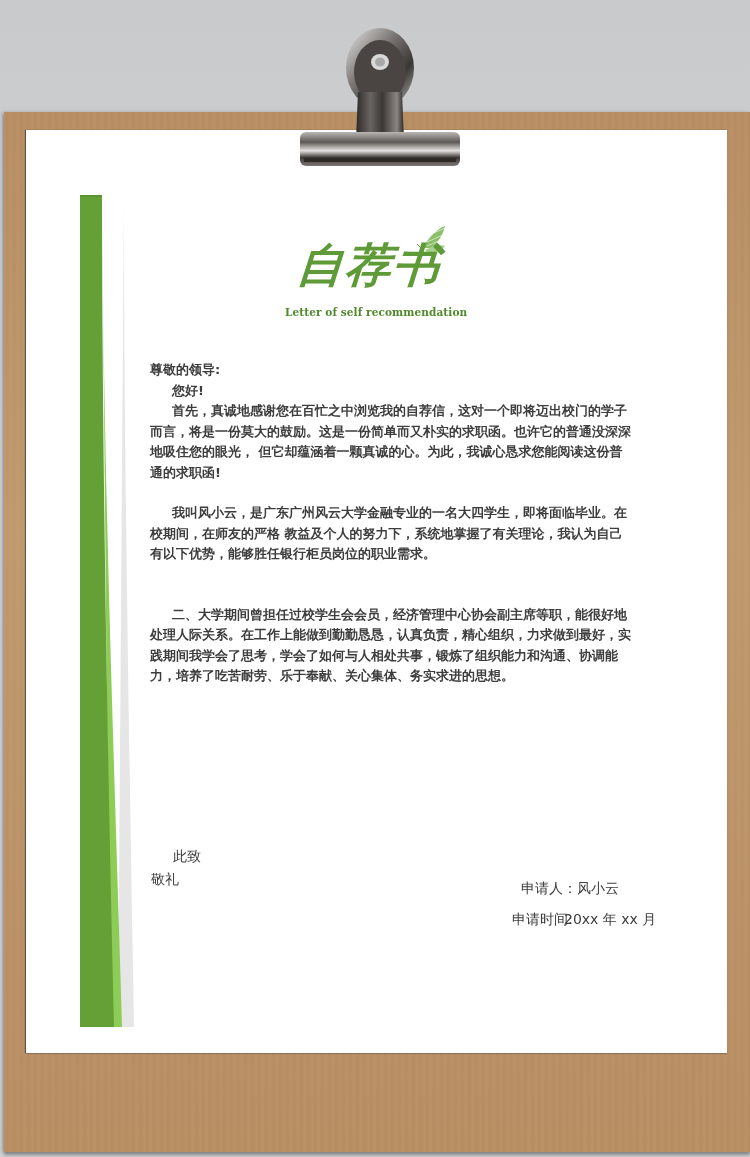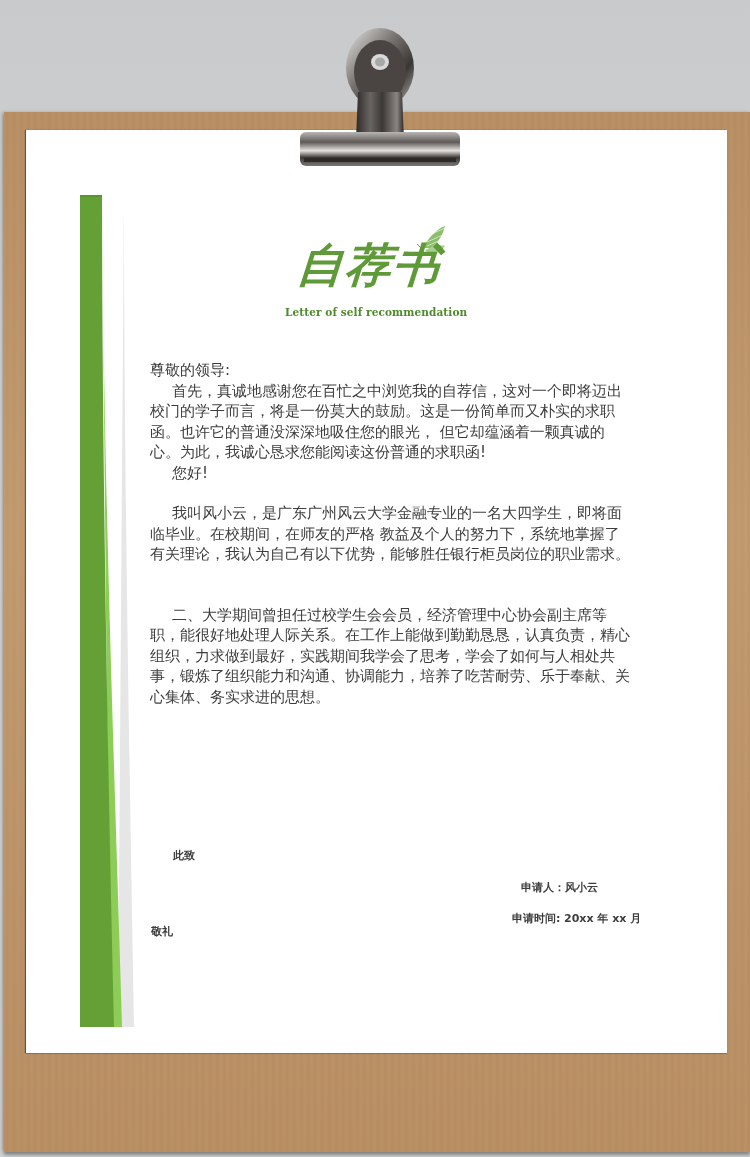--- a/index.html
+++ b/index.html
@@ -90,38 +90,38 @@
       color: #4f8a2c;
       letter-spacing: 0.1px;
       white-space: nowrap;
     }
     .letter {
       position: absolute;
       left: 150px;
       top: 360px;
       width: 484px;
       color: #3d3d3d;
-      font-size: 15px;
+      font-size: 13px;
       line-height: 20.5px;
+      font-weight: bold;
     }
     .letter p {
       margin: 0;
     }
     .indent {
       text-indent: 22px;
     }
     .gap {
       height: 20px;
     }
     .greeting-line {
       position: absolute;
-      font-size: 11px;
+      font-size: 14px;
       color: #3d3d3d;
       white-space: nowrap;
-      font-weight: bold;
     }
   </style>
 </head>
 <body>
 
 <div class="board">
   <div class="board-grain"></div>
 </div>
 
 <div class="paper"></div>
@@ -171,27 +171,27 @@
     <path d="M10 24 C18 20, 26 18, 30 20 C26 26, 18 28, 12 26 Z" fill="#a9d08c"></path>
     <path d="M6 22 L2 18" stroke="#6a9e47" stroke-width="1"></path>
     <path d="M12 10 L30 2 M12 16 L30 8 M12 20 L26 14" stroke="#ffffff" stroke-width="0.8" opacity="0.7"></path>
   </svg>
   <div class="logo-title">自荐书</div>
   <div class="logo-sub">Letter of self recommendation</div>
 </div>
 
 <div class="letter">
   <p>尊敬的领导:</p>
+  <p class="indent">您好!</p>
   <p class="indent">首先，真诚地感谢您在百忙之中浏览我的自荐信，这对一个即将迈出校门的学子而言，将是一份莫大的鼓励。这是一份简单而又朴实的求职函。也许它的普通没深深地吸住您的眼光， 但它却蕴涵着一颗真诚的心。为此，我诚心恳求您能阅读这份普通的求职函!</p>
-  <p class="indent">您好!</p>
   <div class="gap"></div>
   <p class="indent">我叫风小云，是广东广州风云大学金融专业的一名大四学生，即将面临毕业。在校期间，在师友的严格 教益及个人的努力下，系统地掌握了有关理论，我认为自己有以下优势，能够胜任银行柜员岗位的职业需求。</p>
   <div class="gap"></div>
   <div class="gap"></div>
   <p class="indent">二、大学期间曾担任过校学生会会员，经济管理中心协会副主席等职，能很好地处理人际关系。在工作上能做到勤勤恳恳，认真负责，精心组织，力求做到最好，实践期间我学会了思考，学会了如何与人相处共事，锻炼了组织能力和沟通、协调能力，培养了吃苦耐劳、乐于奉献、关心集体、务实求进的思想。</p>
   <div class="gap"></div>
 </div>
 
 <div class="greeting-line" style="left:173px; top:848px;">此致</div>
-<div class="greeting-line" style="left:151px; top:924px;">敬礼</div>
+<div class="greeting-line" style="left:151px; top:871px;">敬礼</div>
 <div class="greeting-line" style="left:521px; top:880px;">申请人：风小云</div>
 <div class="greeting-line" style="left:512px; top:911px;text-align:center;">申请时间:</div>
 <div class="greeting-line" style="left:564px; top:911px;">20xx 年 xx 月</div>
 
 </body></html>

